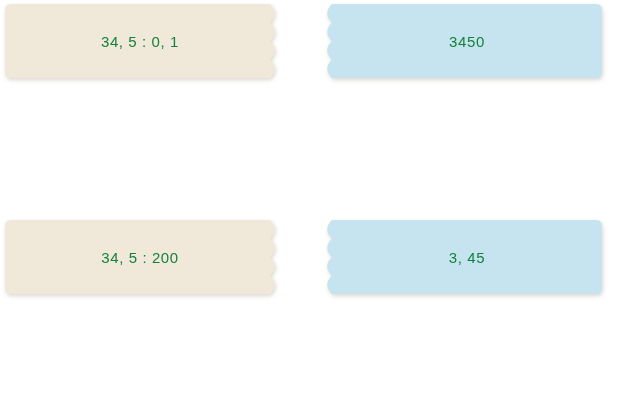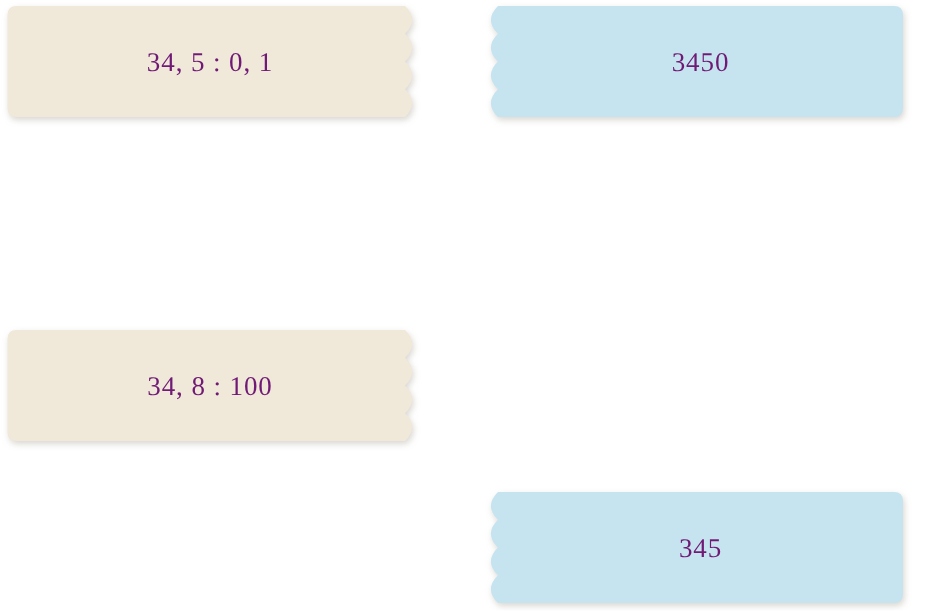--- a/index.html
+++ b/index.html
@@ -54,23 +54,23 @@
     overflow: visible;
   }
 
   .card-label {
     position: absolute;
     top: 0;
     height: 74px;
     display: flex;
     align-items: center;
     justify-content: center;
-    font-family: Liberation Serif, serif;
-    font-size: 18px;
-    color: #701a75;
+    font-family: Liberation Sans, sans-serif;
+    font-size: 15px;
+    color: #15803d;
     letter-spacing: 0.6px;
     white-space: nowrap;
     pointer-events: none;
   }
 
   .card-left .card-label {
     left: 0;
     width: 270px;
   }
 
@@ -98,26 +98,26 @@
       <div class="card-label">3450</div>
     </div>
   </div>
 
 
   <div class="match-row" style="top: 220px;">
     <div class="card card-left">
       <svg viewBox="0 0 282 74" preserveAspectRatio="none" aria-hidden="true">
         <path d="M6,0 H265 Q274.5,9.25 265,18.5 Q274.5,27.75 265,37 Q274.5,46.25 265,55.5 Q274.5,64.75 265,74 H6 Q0,74 0,68 V6 Q0,0 6,0 Z" fill="#F0E8D9"></path>
       </svg>
-      <div class="card-label">34, 8 : 100</div>
+      <div class="card-label">34, 5 : 200</div>
+    </div>
+    <div class="card card-right">
+      <svg viewBox="0 0 280 74" preserveAspectRatio="none" aria-hidden="true">
+        <path d="M10,0 H274 Q280,0 280,6 V68 Q280,74 274,74 H10 Q0.5,64.75 10,55.5 Q0.5,46.25 10,37 Q0.5,27.75 10,18.5 Q0.5,9.25 10,0 Z" fill="#C6E4F0"></path>
+      </svg>
+      <div class="card-label">3, 45</div>
     </div>
   </div>
 
   <div class="match-row" style="top: 328px;">
-    <div class="card card-right">
-      <svg viewBox="0 0 280 74" preserveAspectRatio="none" aria-hidden="true">
-        <path d="M10,0 H274 Q280,0 280,6 V68 Q280,74 274,74 H10 Q0.5,64.75 10,55.5 Q0.5,46.25 10,37 Q0.5,27.75 10,18.5 Q0.5,9.25 10,0 Z" fill="#C6E4F0"></path>
-      </svg>
-      <div class="card-label">345</div>
-    </div>
   </div>
 
 </div>
 
 </body></html>

